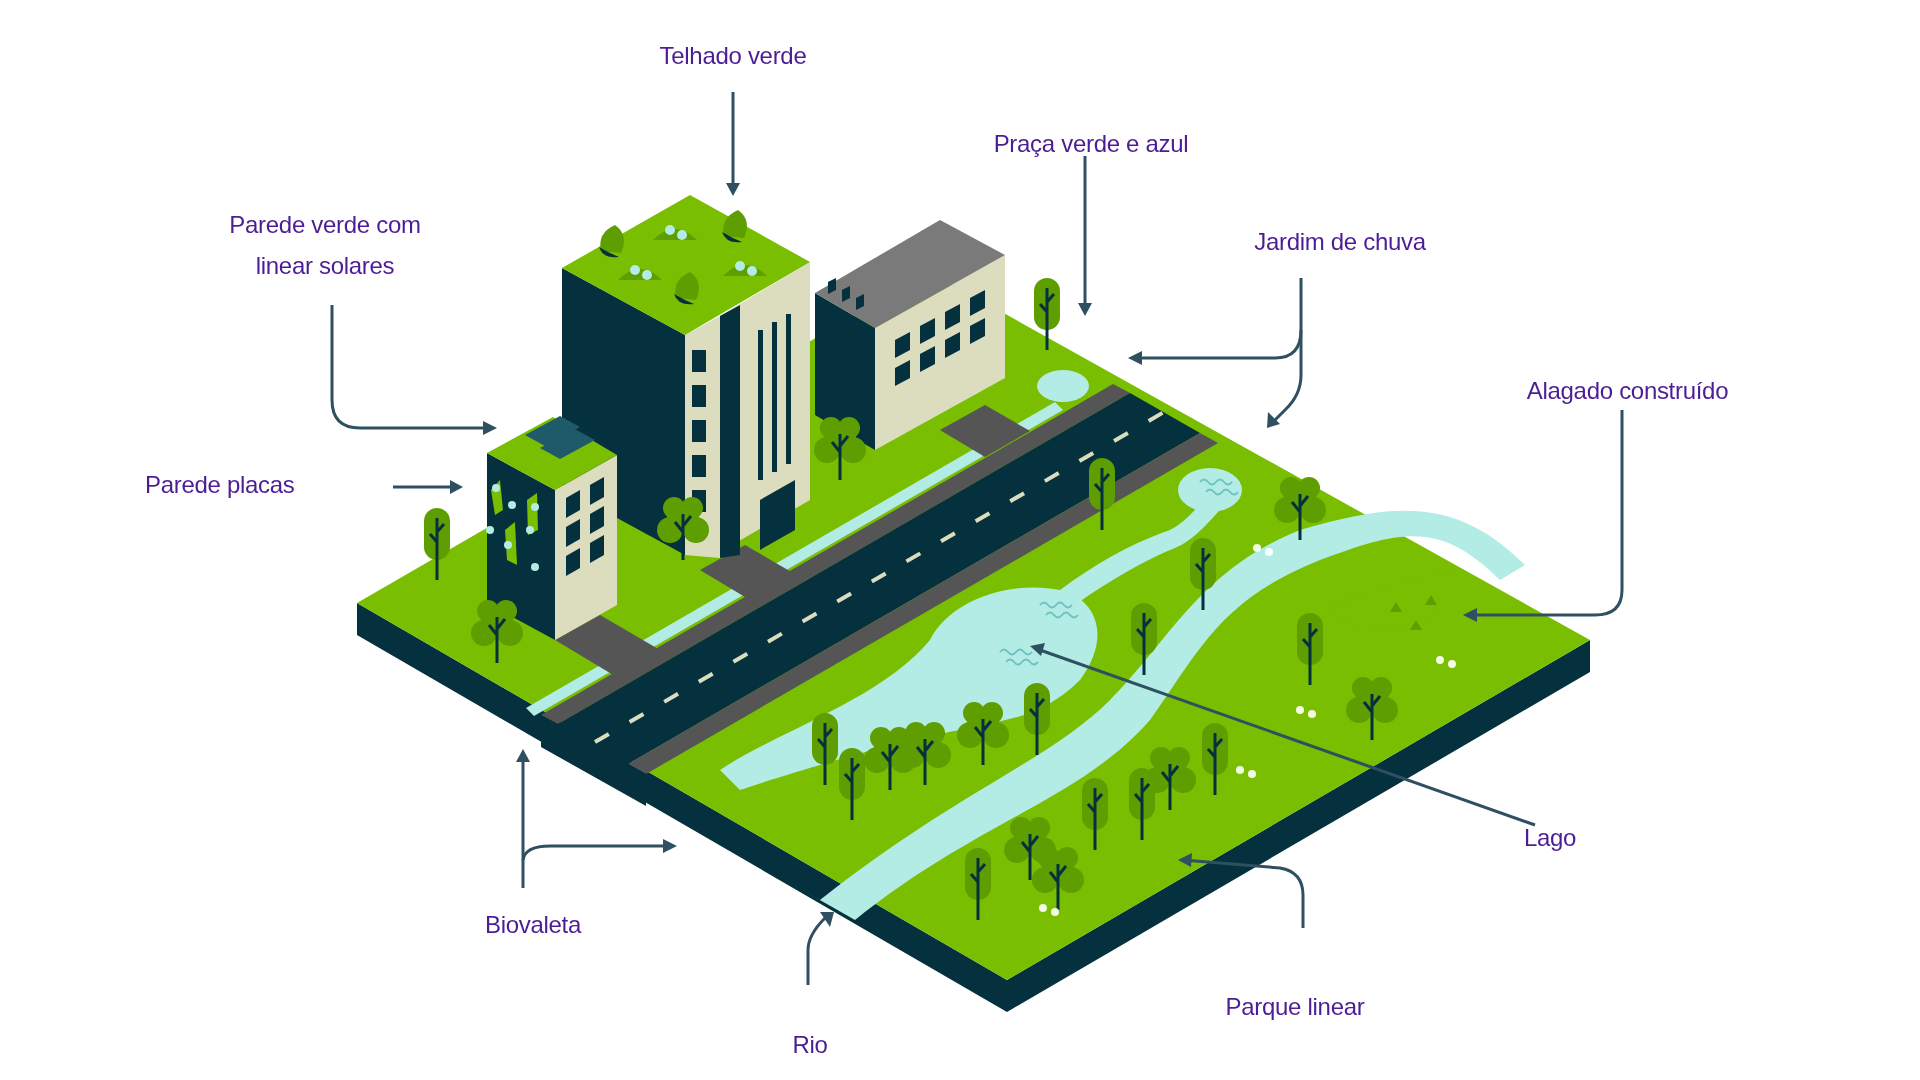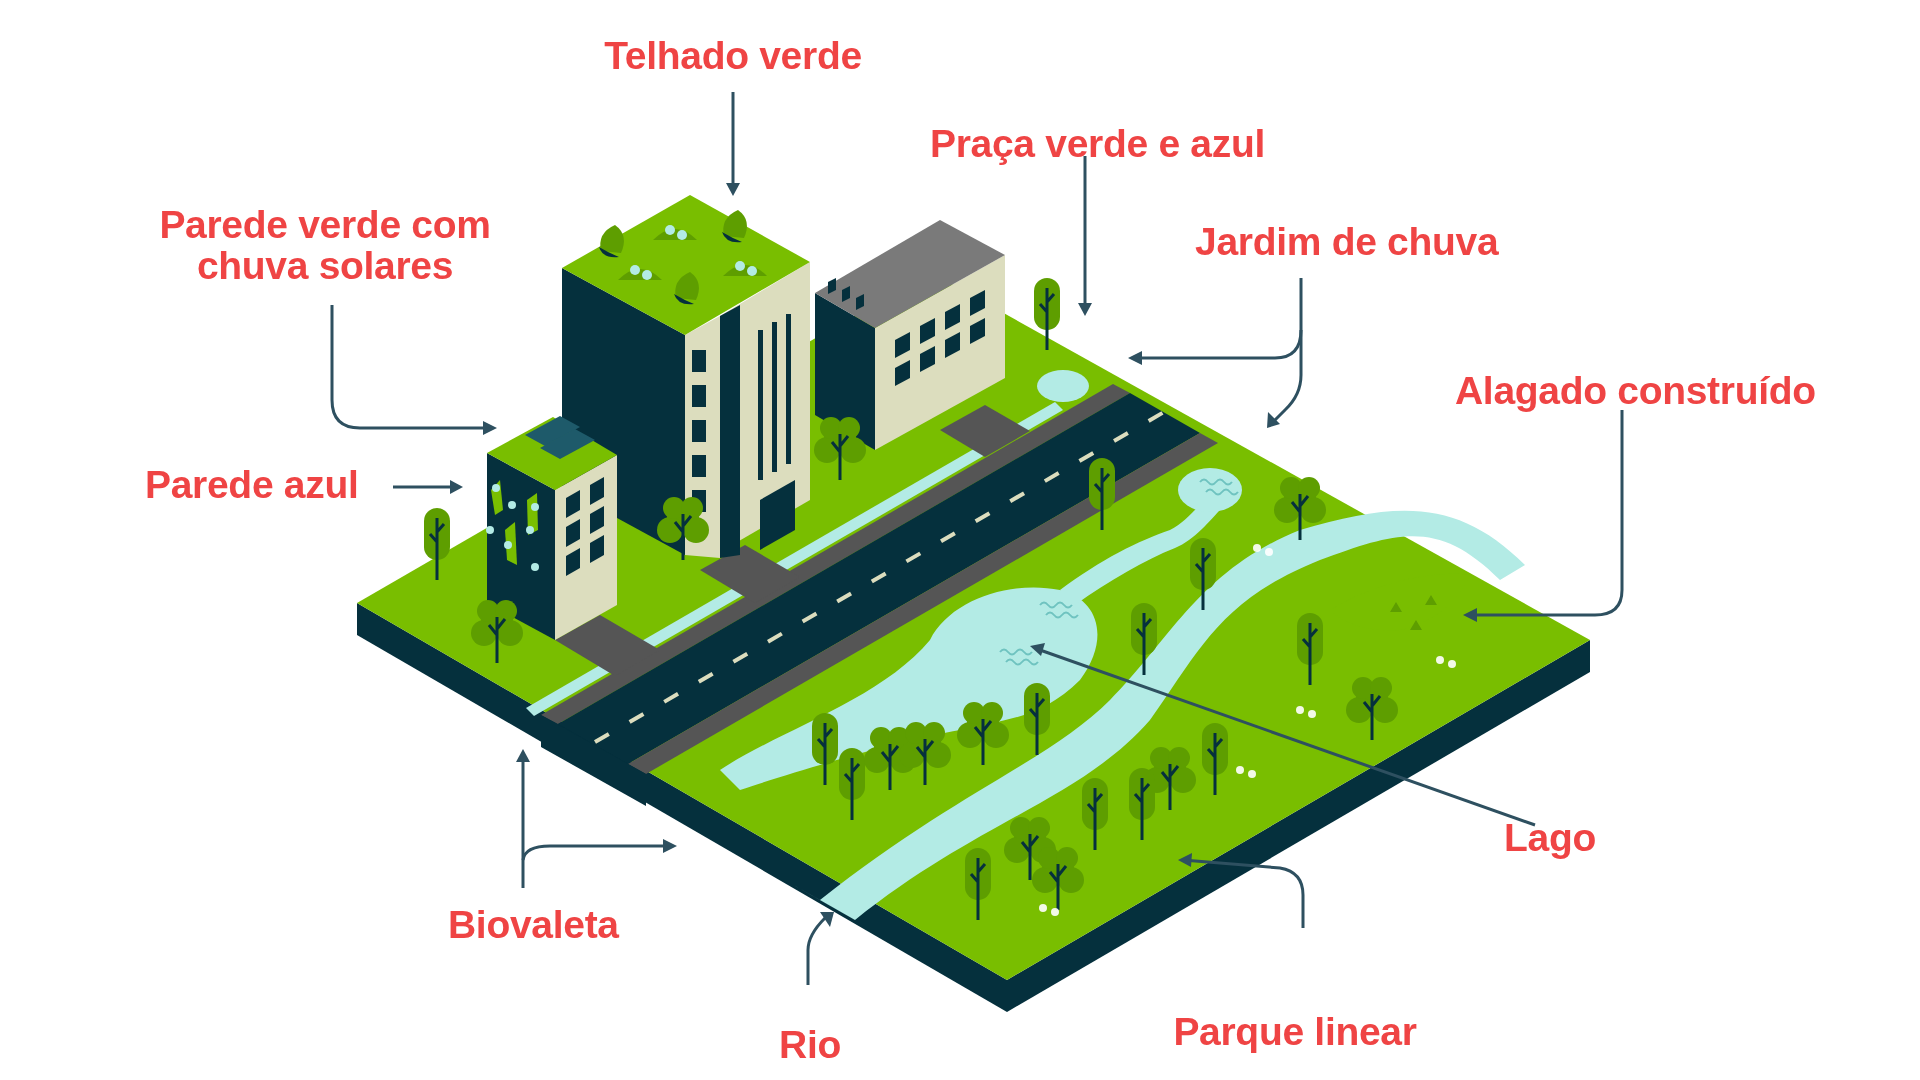--- a/index.html
+++ b/index.html
@@ -1,18 +1,18 @@
 <!DOCTYPE html>
 <html><head>
 <meta charset="utf-8">
 <style>
   html, body { margin: 0; padding: 0; background: #ffffff; }
   body { width: 1920px; height: 1080px; position: relative; overflow: hidden; font-family: "Liberation Sans", "DejaVu Sans", sans-serif; }
   #scene { position: absolute; left: 0; top: 0; width: 1920px; height: 1080px; }
-  .label { position: absolute; color: #ef4444; font-family: "Liberation Sans", sans-serif; font-weight: 700; font-size: 39px; line-height: 40px; white-space: nowrap; letter-spacing: -0.3px; }
+  .label { position: absolute; color: #4c1d95; font-family: "Liberation Sans", sans-serif; font-weight: 400; font-size: 24px; line-height: 40px; white-space: nowrap; letter-spacing: -0.3px; }
   .label.center { text-align: center; }
   .leader { fill: none; stroke: #2E5060; stroke-width: 3; }
   .arrowhead { fill: #2E5060; }
 </style>
 </head>
 <body>
 
 <svg id="scene" viewBox="0 0 1920 1080" xmlns="http://www.w3.org/2000/svg">
   <defs>
     <g id="tree-round">
@@ -236,20 +236,20 @@
     <polygon class="arrowhead" points="663,839 663,853 677,846"></polygon>
 
     <path class="leader" d="M808 985 V950 Q808 935 825 918"></path>
     <polygon class="arrowhead" points="820,912 834,912 830,927"></polygon>
   </g>
 </svg>
 
 <div class="label center" style="left:598px; top:36px; width:270px;">Telhado verde</div>
 <div class="label center" style="left:930px; top:98px; width:322px;margin-top:26px;">Praça verde e azul</div>
 <div class="label center" style="left:150px; top:205px; width:350px;">Parede verde com</div>
-<div class="label center" style="left:150px; top:246px; width:350px;">chuva solares</div>
+<div class="label center" style="left:150px; top:246px; width:350px;">linear solares</div>
 <div class="label center" style="left:1195px; top:222px; width:290px;">Jardim de chuva</div>
 <div class="label center" style="left:1455px; top:346px; width:345px;margin-top:25px;">Alagado construído</div>
-<div class="label" style="left:145px; top:465px;">Parede azul</div>
+<div class="label" style="left:145px; top:465px;">Parede placas</div>
 <div class="label center" style="left:1500px; top:818px; width:100px;">Lago</div>
 <div class="label center" style="left:448px; top:905px; width:170px;">Biovaleta</div>
-<div class="label center" style="left:1170px; top:987px; width:250px;margin-top:25px;">Parque linear</div>
+<div class="label center" style="left:1170px; top:987px; width:250px;">Parque linear</div>
 <div class="label center" style="left:770px; top:1025px; width:80px;text-align:center;">Rio</div>
 
 </body></html>

